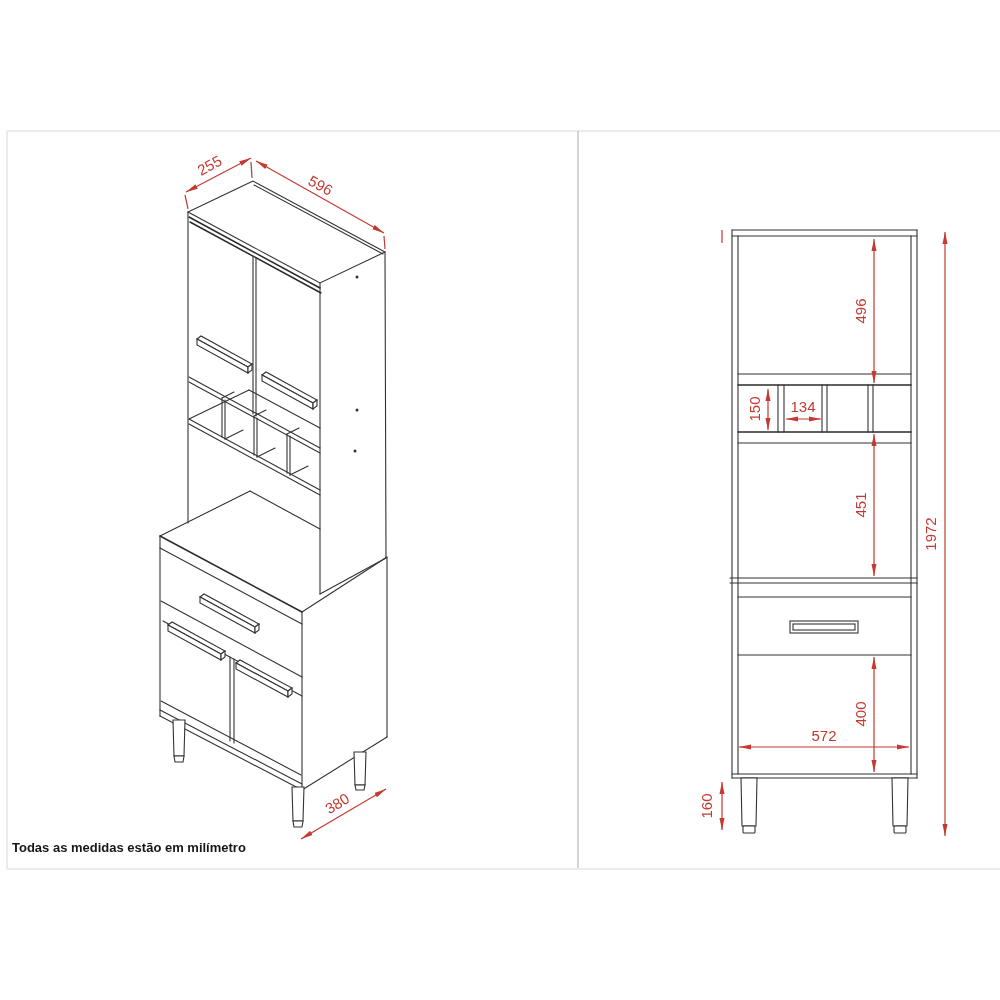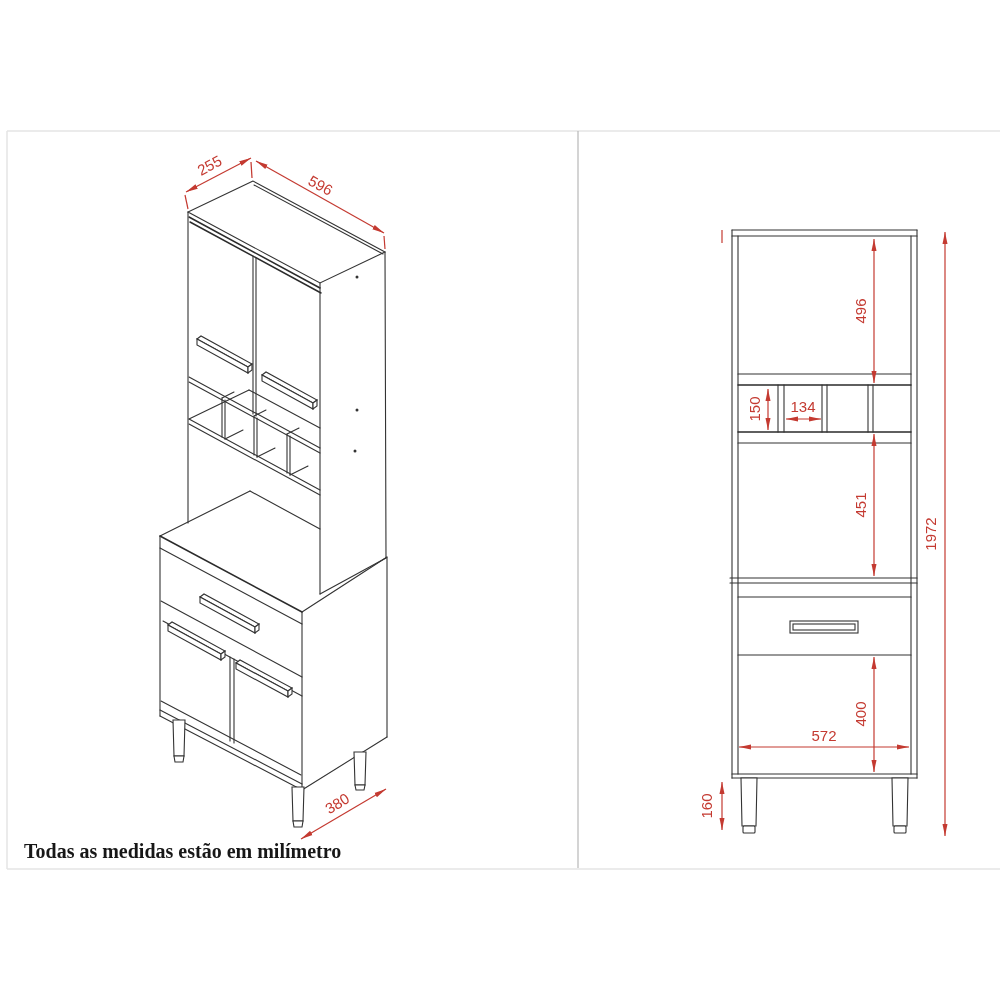--- a/index.html
+++ b/index.html
@@ -6,22 +6,22 @@
   .page{position:relative;width:1000px;height:1000px;background:#fff;overflow:hidden;
         font-family:"Liberation Sans",sans-serif;}
   svg{position:absolute;left:0;top:0;}
   .k{stroke:#333;stroke-width:1.1;fill:none;stroke-linecap:round;}
   .kt{stroke:#2b2b2b;stroke-width:1.5;fill:none;stroke-linecap:round;}
   .wf{fill:#fff;stroke:#333;stroke-width:1.1;}
   .r{stroke:#c43a31;stroke-width:1.2;fill:none;}
   .rt{fill:#c43a31;font-family:"Liberation Sans",sans-serif;font-size:15px;}
   .frame{stroke:#e4e4e4;stroke-width:1.5;}
   .divider{stroke:#b7b7b7;stroke-width:1.2;}
-  .note{position:absolute;left:24px;top:840px;font-family:Liberation Serif, serif;
-        font-weight:bold;font-size:20px;color:#171717;}
+  .note{position:absolute;left:12px;top:840px;font-family:Liberation Sans, sans-serif;
+        font-weight:bold;font-size:13px;color:#171717;}
 </style>
 </head>
 <body>
 
 <div class="page">
 <svg width="1000" height="1000" viewBox="0 0 1000 1000">
   <defs>
     <marker id="ar" orient="auto-start-reverse" markerWidth="11" markerHeight="7" refX="10" refY="3">
       <path d="M0,0.9 L10,3 L0,5.1 Z" fill="#c43a31"></path>
     </marker>

